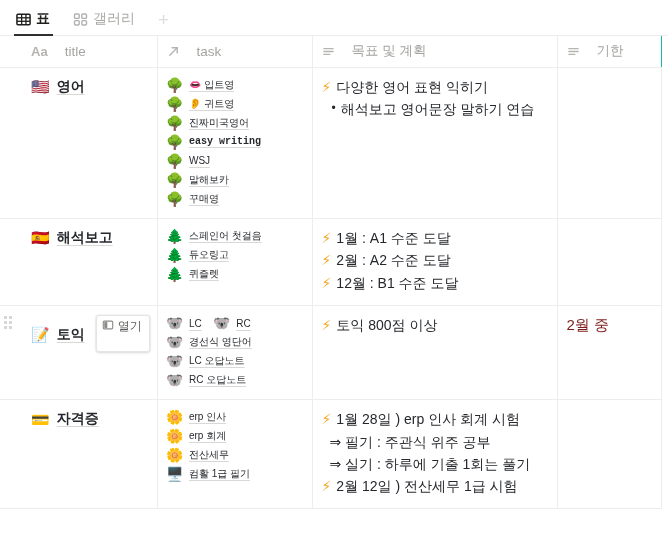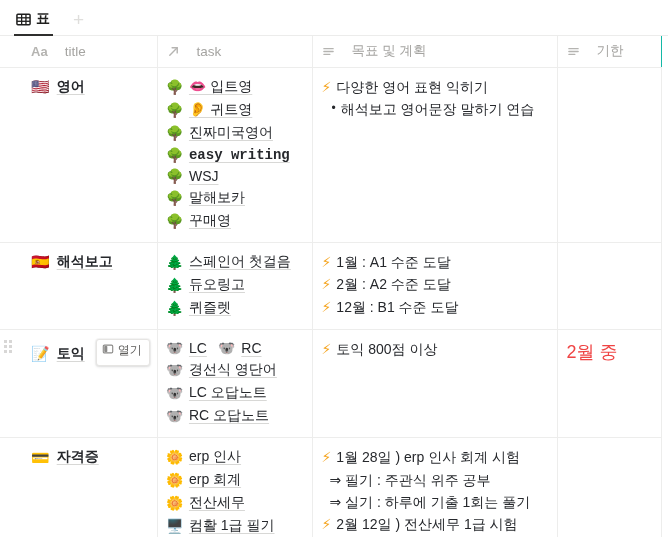--- a/index.html
+++ b/index.html
@@ -110,21 +110,21 @@
     cursor: pointer;
     white-space: nowrap;
     font-weight: bold;
   }
 
   .open-btn {
     display: inline-flex;
     align-items: center;
     gap: 4px;
     margin-left: 4px;
-    padding: 2px 7px 6px 5px;
+    padding: 2px 7px 16px 5px;
     background: #ffffff;
     border: 1px solid #e6e5e3;
     border-radius: 3px;
     box-shadow: 0 1px 3px rgba(15,15,15,0.12), 0 0 0 1px rgba(15,15,15,0.03);
     font-size: 12px;
     color: #5c5b59;
     cursor: pointer;
     white-space: nowrap;
     position: relative;
     top: -1px;
@@ -133,32 +133,32 @@
   .task-list { display: flex; flex-direction: column; gap: 5px; }
   .task-row { display: flex; align-items: center; gap: 12px; flex-wrap: nowrap; }
   .task-item { display: flex; align-items: center; gap: 5px; }
   .task-emoji { font-size: 14px; line-height: 1; }
   .task-text {
     text-decoration: underline;
     text-decoration-color: #d8d8d6;
     text-underline-offset: 2.5px;
     cursor: pointer;
     white-space: nowrap;
-    font-size: 14px;
+    font-size: 10px;
   }
   .task-text.bold { font-weight: 700; font-family: Liberation Mono, monospace; }
 
   .goal-list { display: flex; flex-direction: column; gap: 4px; }
   .goal-line { display: flex; align-items: flex-start; gap: 5px; font-size: 14px; line-height: 1.3; }
   .bolt { color: #f5a623; font-size: 14px; line-height: 1.35; }
   .g-bullet { padding-left: 10px; display: flex; gap: 5px; align-items: flex-start; }
   .g-dot { font-size: 12px; line-height: 1.45; color: #26282c; }
   .g-arrow { padding-left: 8px; display: flex; gap: 5px; align-items: flex-end; }
 
-  .due-text { font-size: 18px; color: #ef4444; }
+  .due-text { font-size: 15px; color: #7f1d1d; }
 
   
   .row-handle {
     position: absolute;
     left: 4px;
     width: 10px;
     display: grid;
     grid-template-columns: 3px 3px;
     gap: 2px 2px;
     opacity: .55;
@@ -175,20 +175,31 @@
         <rect x="1" y="2.5" width="14" height="11" rx="1" fill="none" stroke="#1f1f1e" stroke-width="1.6"></rect>
         <line x1="1" y1="6.2" x2="15" y2="6.2" stroke="#1f1f1e" stroke-width="1.4"></line>
         <line x1="1" y1="9.9" x2="15" y2="9.9" stroke="#1f1f1e" stroke-width="1.4"></line>
         <line x1="6" y1="2.5" x2="6" y2="13.5" stroke="#1f1f1e" stroke-width="1.4"></line>
         <line x1="10.6" y1="2.5" x2="10.6" y2="13.5" stroke="#1f1f1e" stroke-width="1.4"></line>
       </svg>
     </span>
     <span>표</span>
   </div>
 
+  <div class="view-tab">
+    <span class="ticon">
+      <svg width="15" height="15" viewBox="0 0 16 16" aria-hidden="true">
+        <rect x="1.6" y="2.2" width="5" height="4.6" rx="1" fill="none" stroke="#b2b1ae" stroke-width="1.5"></rect>
+        <rect x="9.4" y="2.2" width="5" height="4.6" rx="1" fill="none" stroke="#b2b1ae" stroke-width="1.5"></rect>
+        <rect x="1.6" y="9.2" width="5" height="4.6" rx="1" fill="none" stroke="#b2b1ae" stroke-width="1.5"></rect>
+        <rect x="9.4" y="9.2" width="5" height="4.6" rx="1" fill="none" stroke="#b2b1ae" stroke-width="1.5"></rect>
+      </svg>
+    </span>
+    <span>갤러리</span>
+  </div>
 
   <div class="addview">+</div>
 </div>
 
 <div class="table-wrap">
   <table class="grid">
     <colgroup>
       <col class="c-title">
         <col class="c-task">
         <col class="c-goal">

